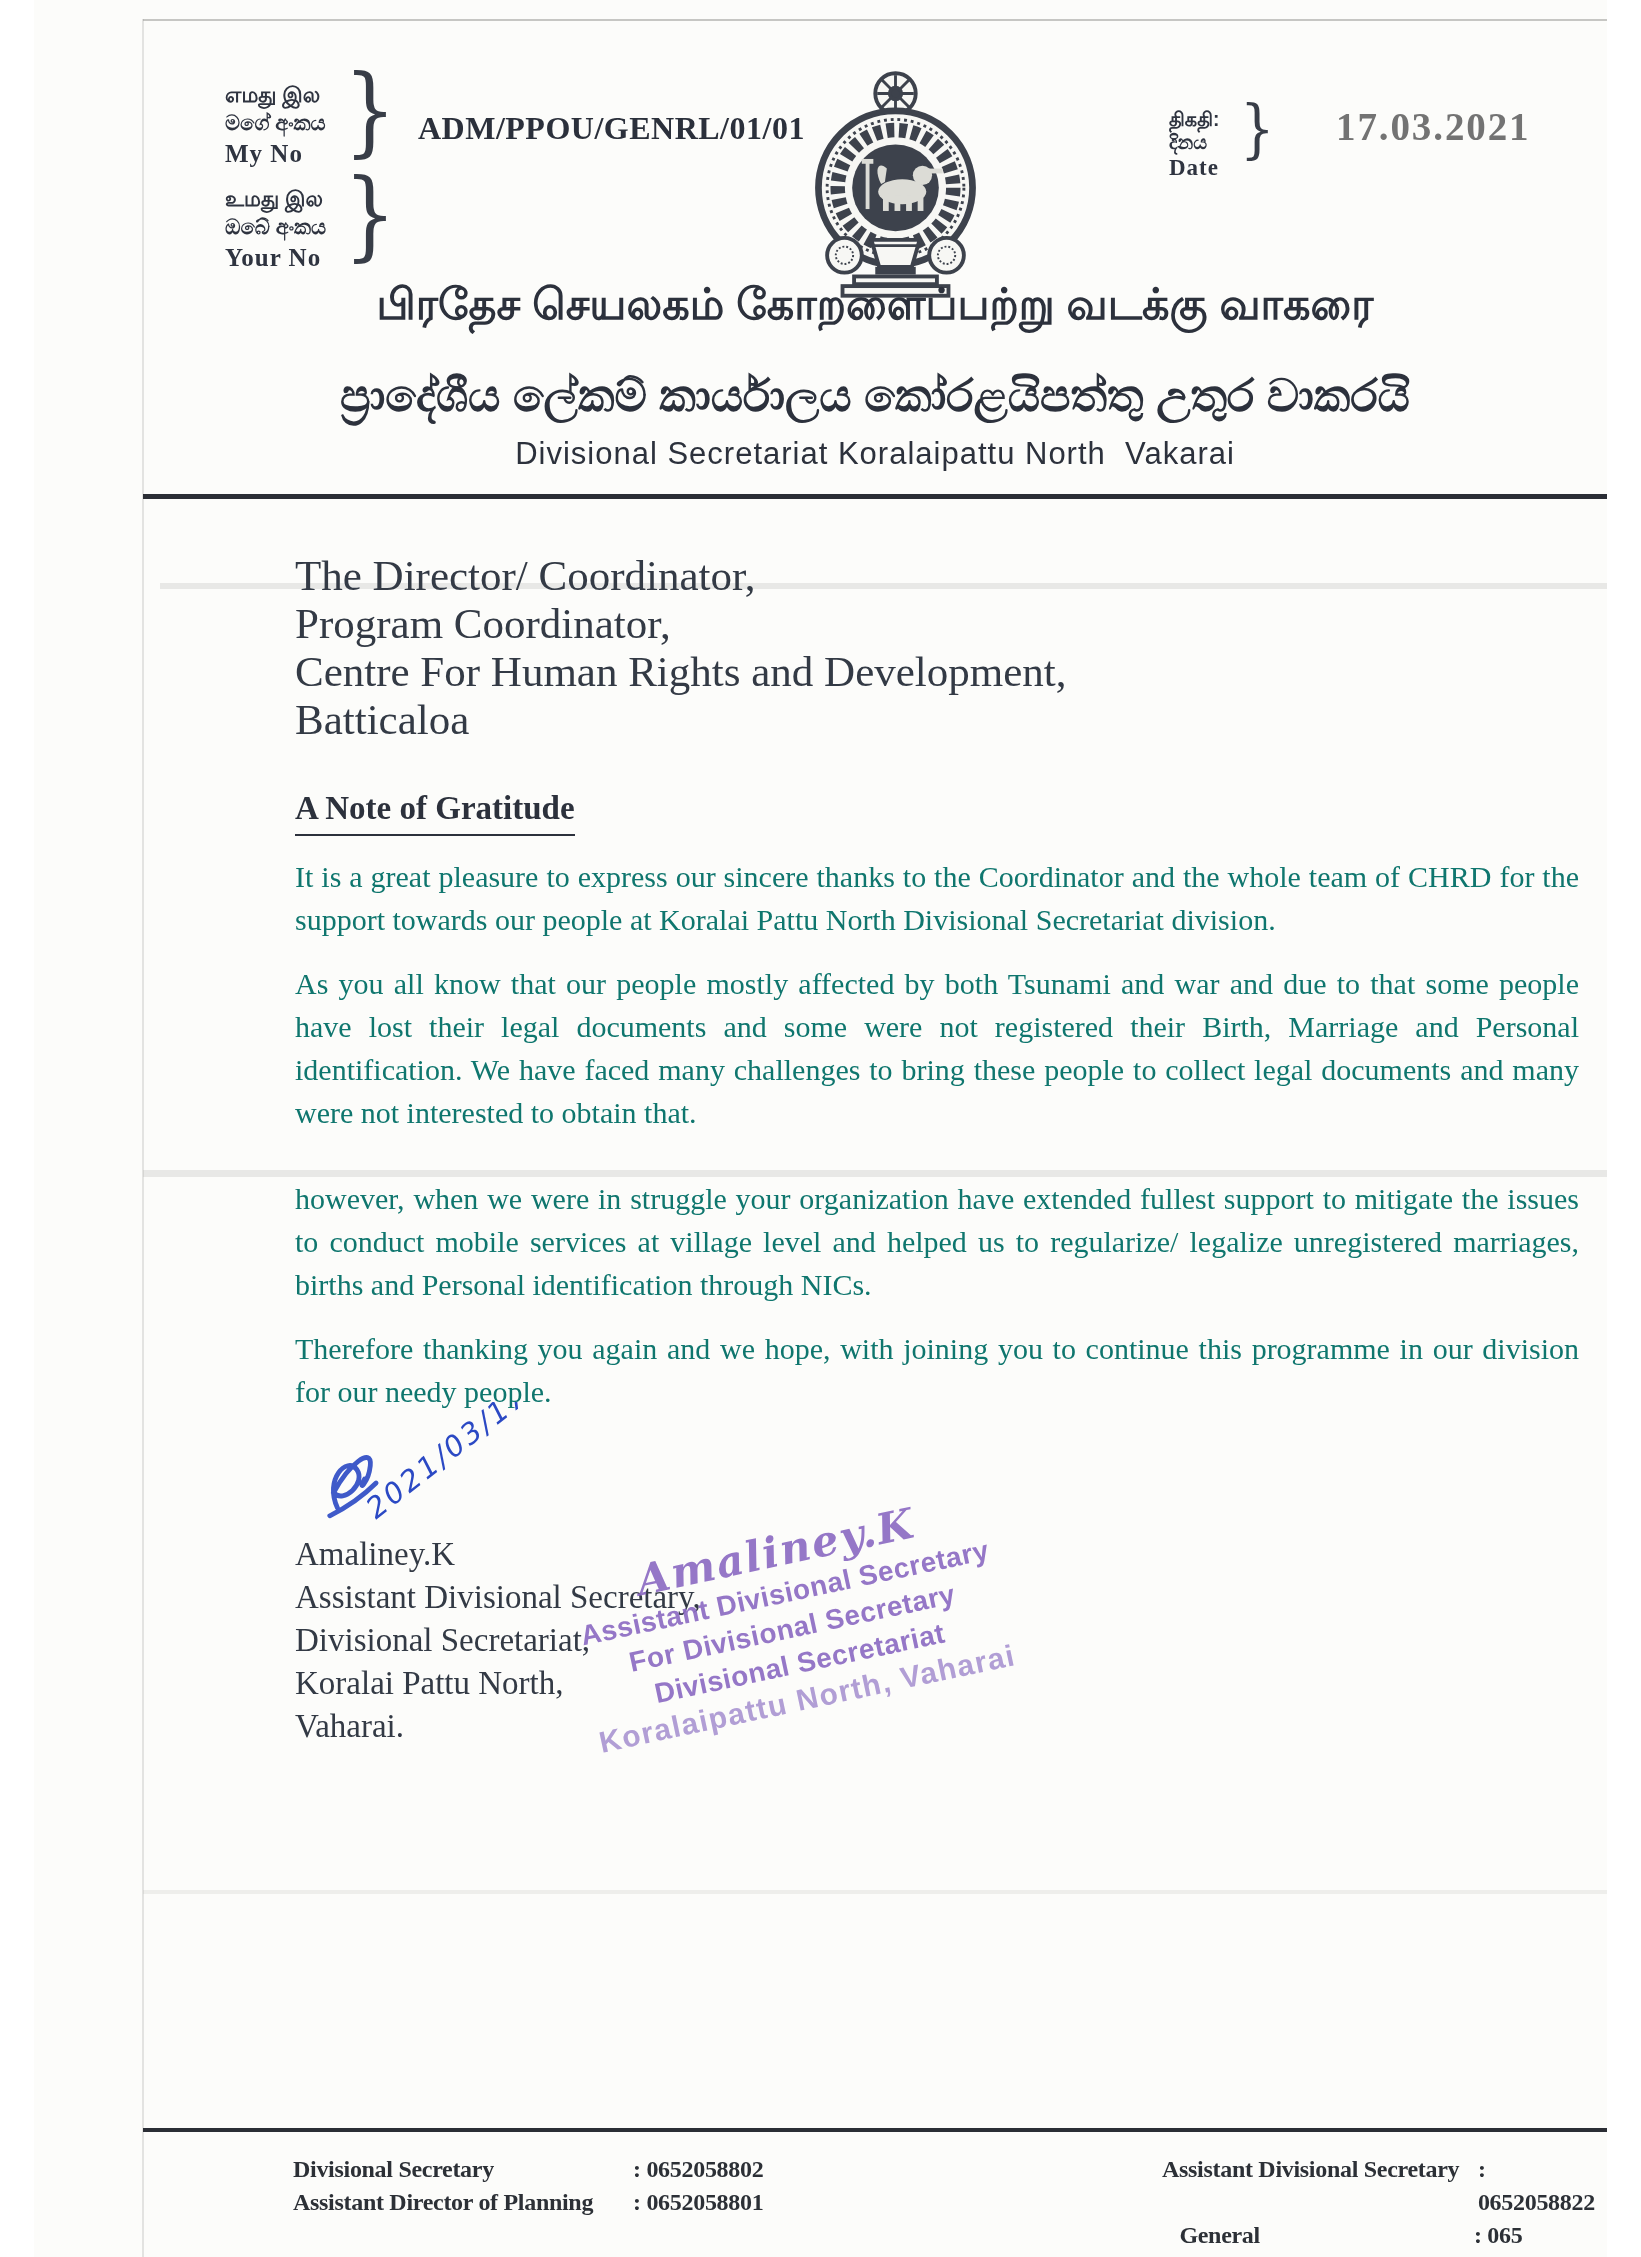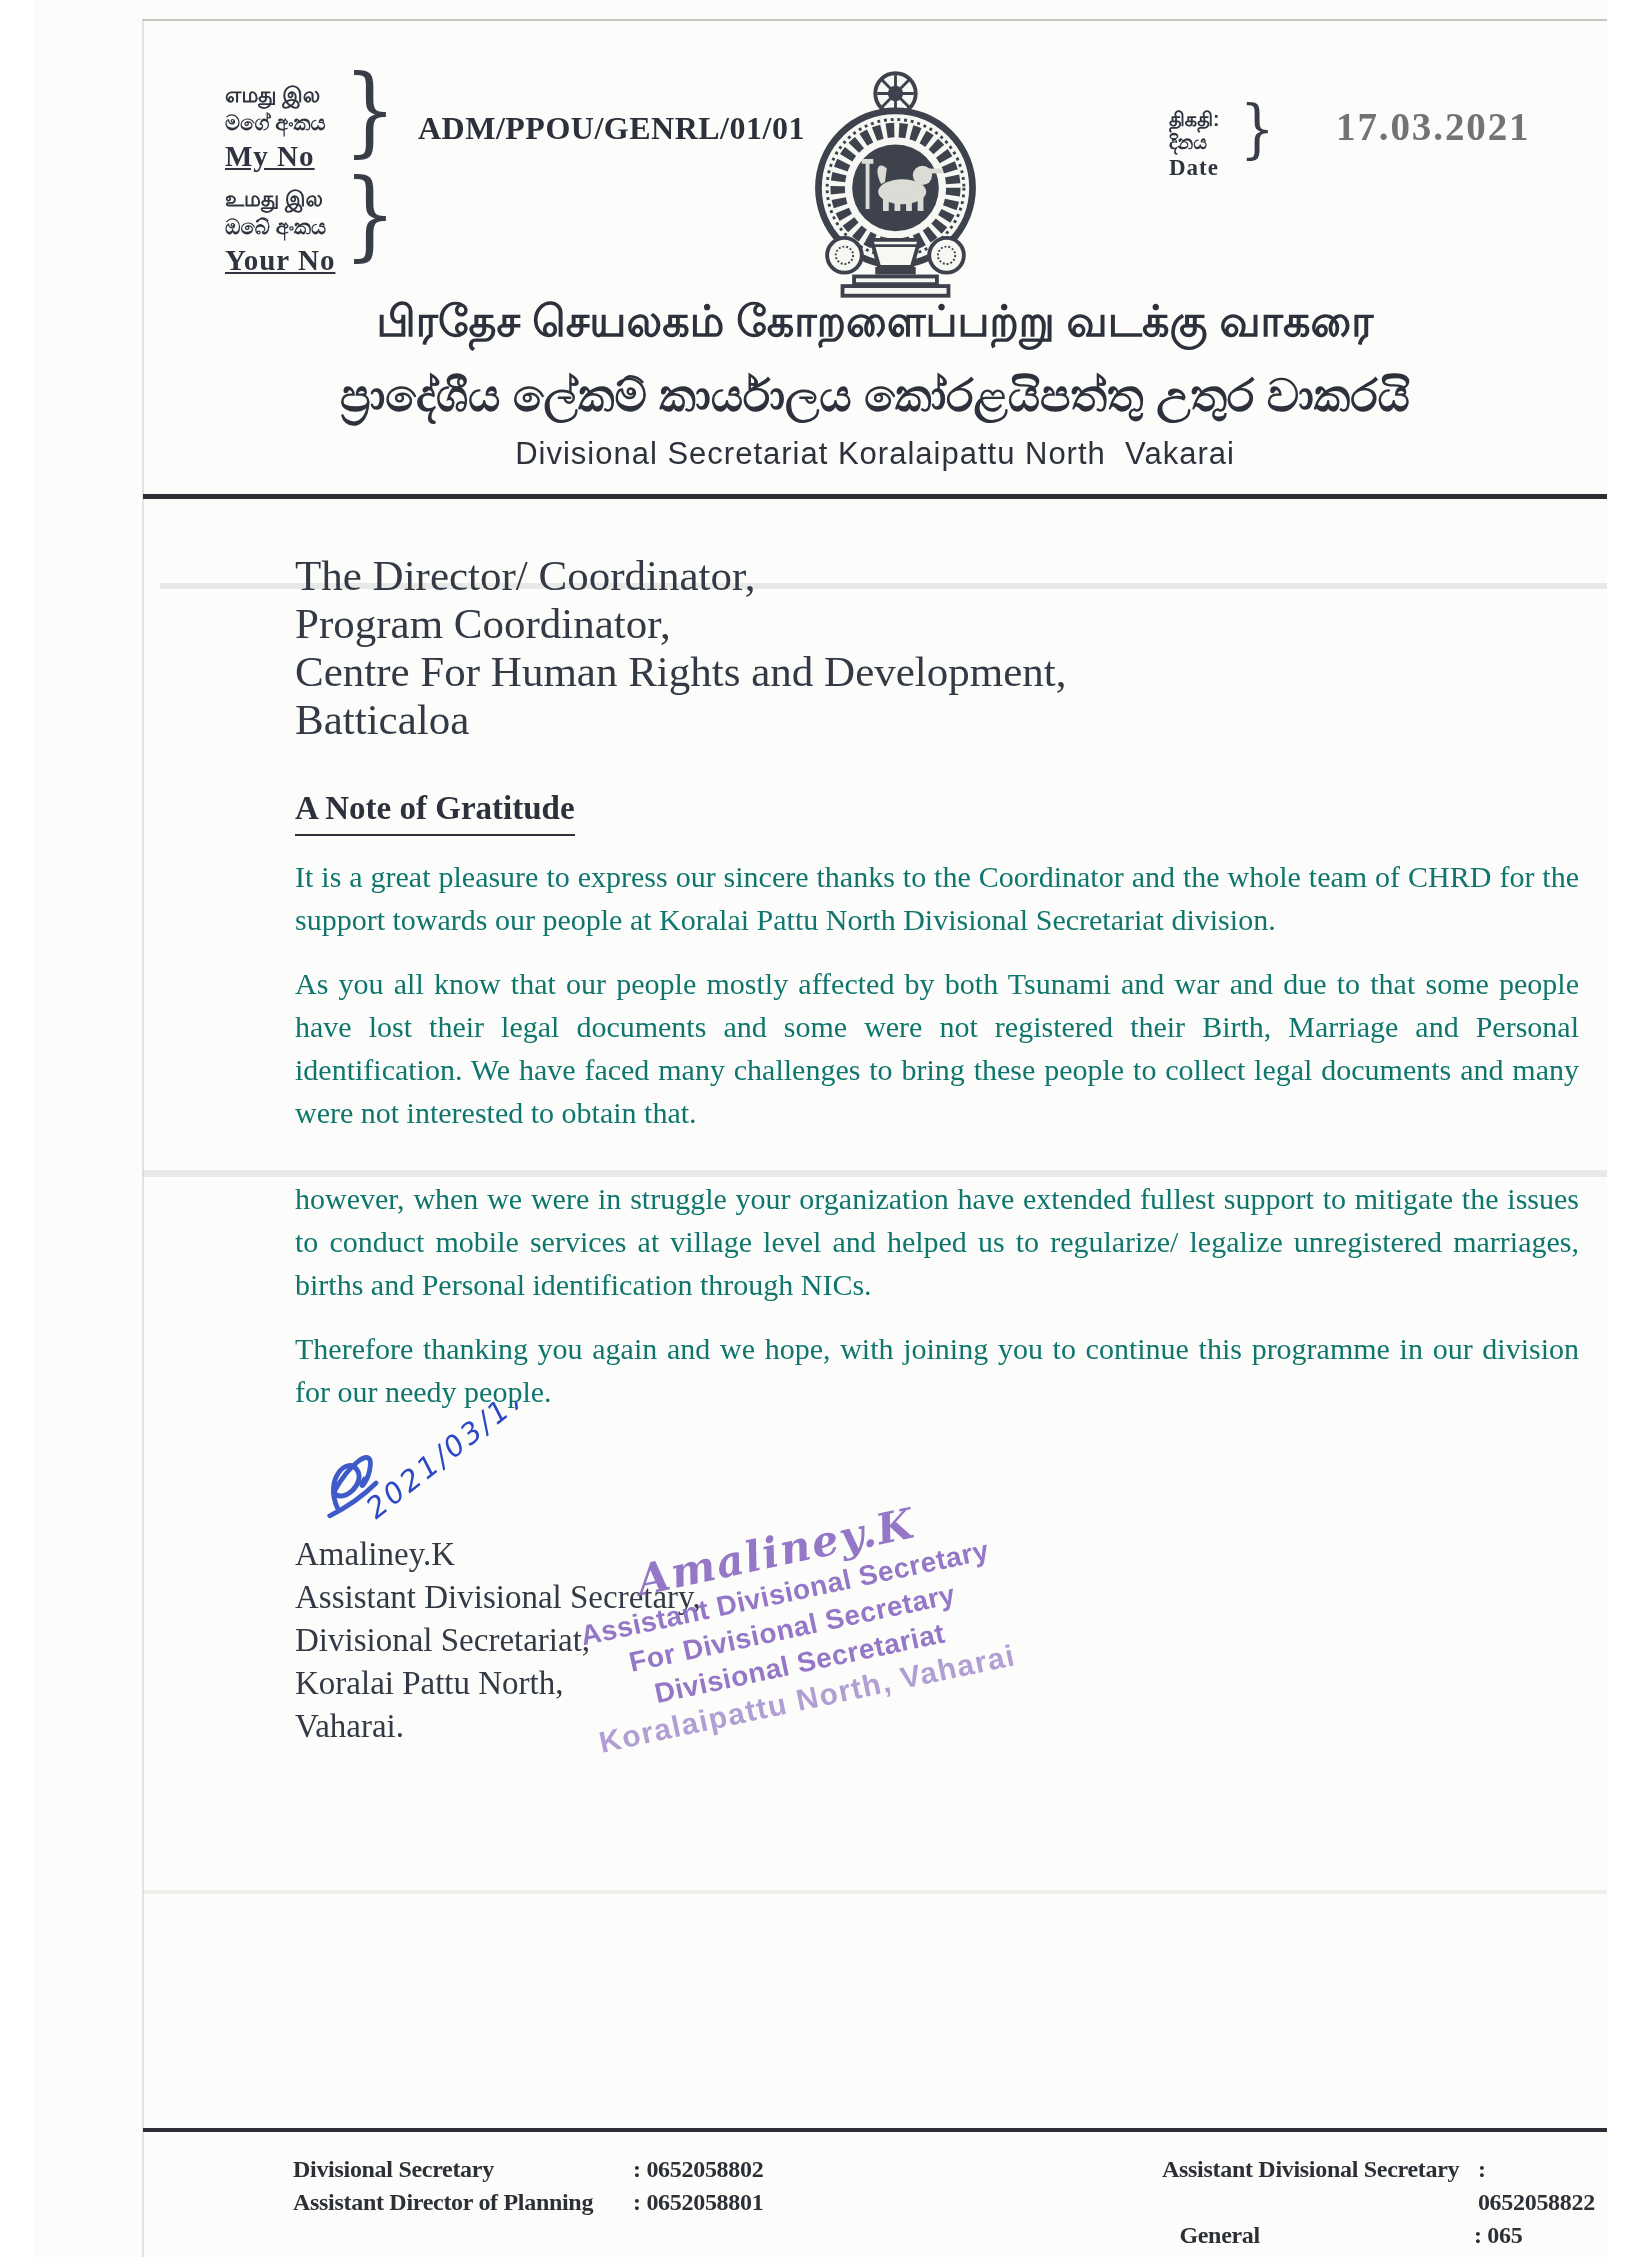--- a/index.html
+++ b/index.html
@@ -13,32 +13,32 @@
   .edge-top{position:absolute;left:109px;right:0;top:19.3px;height:1.9px;background:rgba(110,110,105,.38);}
   .edge-left{position:absolute;left:108px;top:19.3px;bottom:0;width:1.9px;background:rgba(140,140,135,.22);}
   .smudge{position:absolute;left:109px;right:0;background:rgba(165,165,160,.22);}
   .smudge.s1{top:583px;height:5.8px;left:126px;}
   .smudge.s2{top:1170px;height:6.8px;}
   .smudge.s3{top:1890px;height:3.9px;opacity:.7;}
   
   .refblock{line-height:1.15;color:#2f3440;}
   .refblock .l1,.refblock .l2{font-size:21px;font-weight:700;font-family:"Liberation Sans",sans-serif;}
   .refblock .l2{margin-top:3.9px;}
-  .refblock .l3{font-size:29px;font-weight:700;margin-top:4.8px;letter-spacing:1px;text-decoration:underline;}
+  .refblock .l3{font-size:25px;font-weight:700;margin-top:4.8px;letter-spacing:1px;}
   .brace{font-family:"DejaVu Serif",serif;color:#383d47;line-height:1;transform:scaleX(.85);}
   .brace.big{font-size:97px;}
   .brace.small{font-size:64px;}
   .refno{font-size:32px;font-weight:700;letter-spacing:0.5px;color:#2b303b;}
   .dateblock{line-height:1.2;color:#2f3440;}
   .dateblock .l1,.dateblock .l2{font-size:19.3px;font-weight:700;font-family:"Liberation Sans",sans-serif;}
   .dateblock .l3{font-size:23px;font-weight:700;letter-spacing:1px;}
   .dateval{font-size:39px;font-weight:700;letter-spacing:1.9px;color:#737373;}
   
   .title{left:109px;right:0;text-align:center;color:#2c313c;white-space:pre-wrap;}
-  .title-ta{top:297px;font-size:43px;font-weight:700;font-family:"Liberation Sans",sans-serif;}
+  .title-ta{top:280px;font-size:43px;font-weight:700;font-family:"Liberation Sans",sans-serif;}
   .title-si{top:370px;font-size:45px;font-weight:700;font-family:"Liberation Sans",sans-serif;}
   .title-en{top:436px;font-size:31px;font-weight:400;font-family:"Liberation Sans",sans-serif;letter-spacing:1px;}
   .rule-top{position:absolute;left:109px;right:0;top:494px;height:4.8px;background:#2b2e35;}
   .rule-bottom{position:absolute;left:109px;right:0;top:2128px;height:3.9px;background:#2b2e35;}
   
   .recipient{left:261px;top:552px;font-size:43px;line-height:48px;color:#333a45;}
   .subject{left:261px;top:790px;font-size:33px;font-weight:700;color:#2c313c;
            border-bottom:2.9px solid #2c313c;padding-bottom:7px;}
   .bodytext{left:261px;top:855px;width:1284px;color:#0f766e;}
   .bodytext p{font-size:30px;line-height:43px;text-align:justify;margin:0 0 21px 0;}

